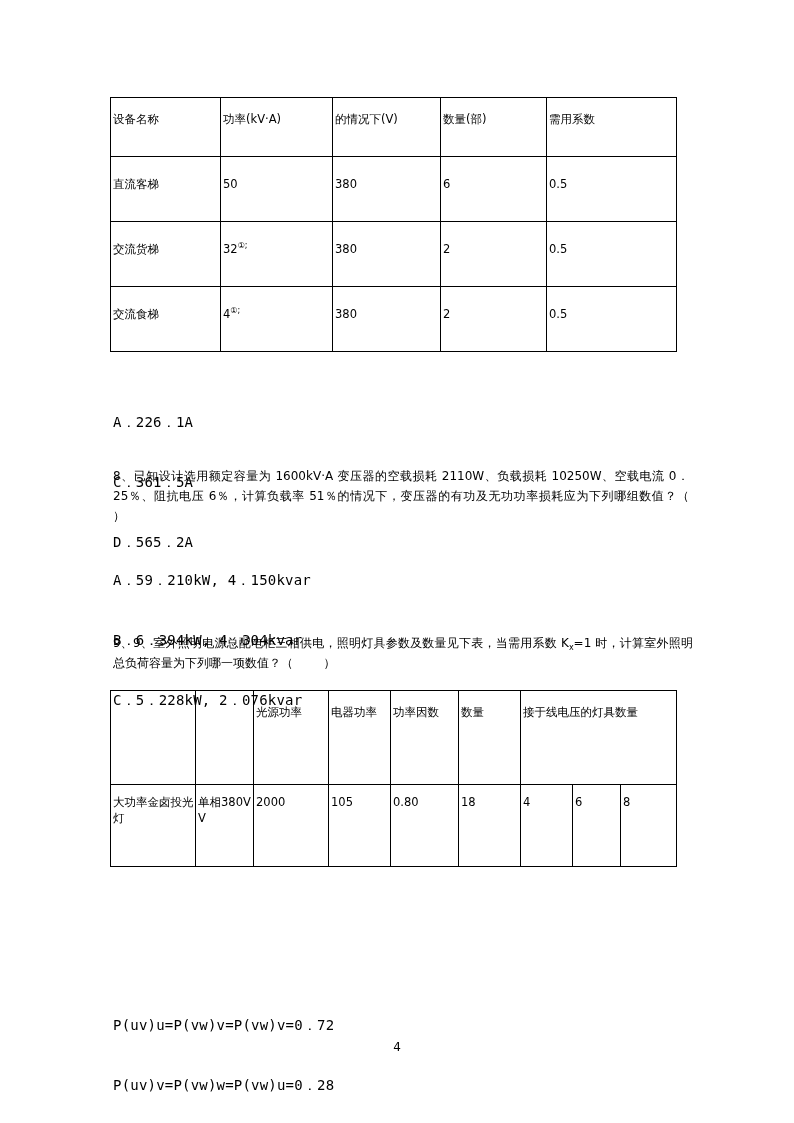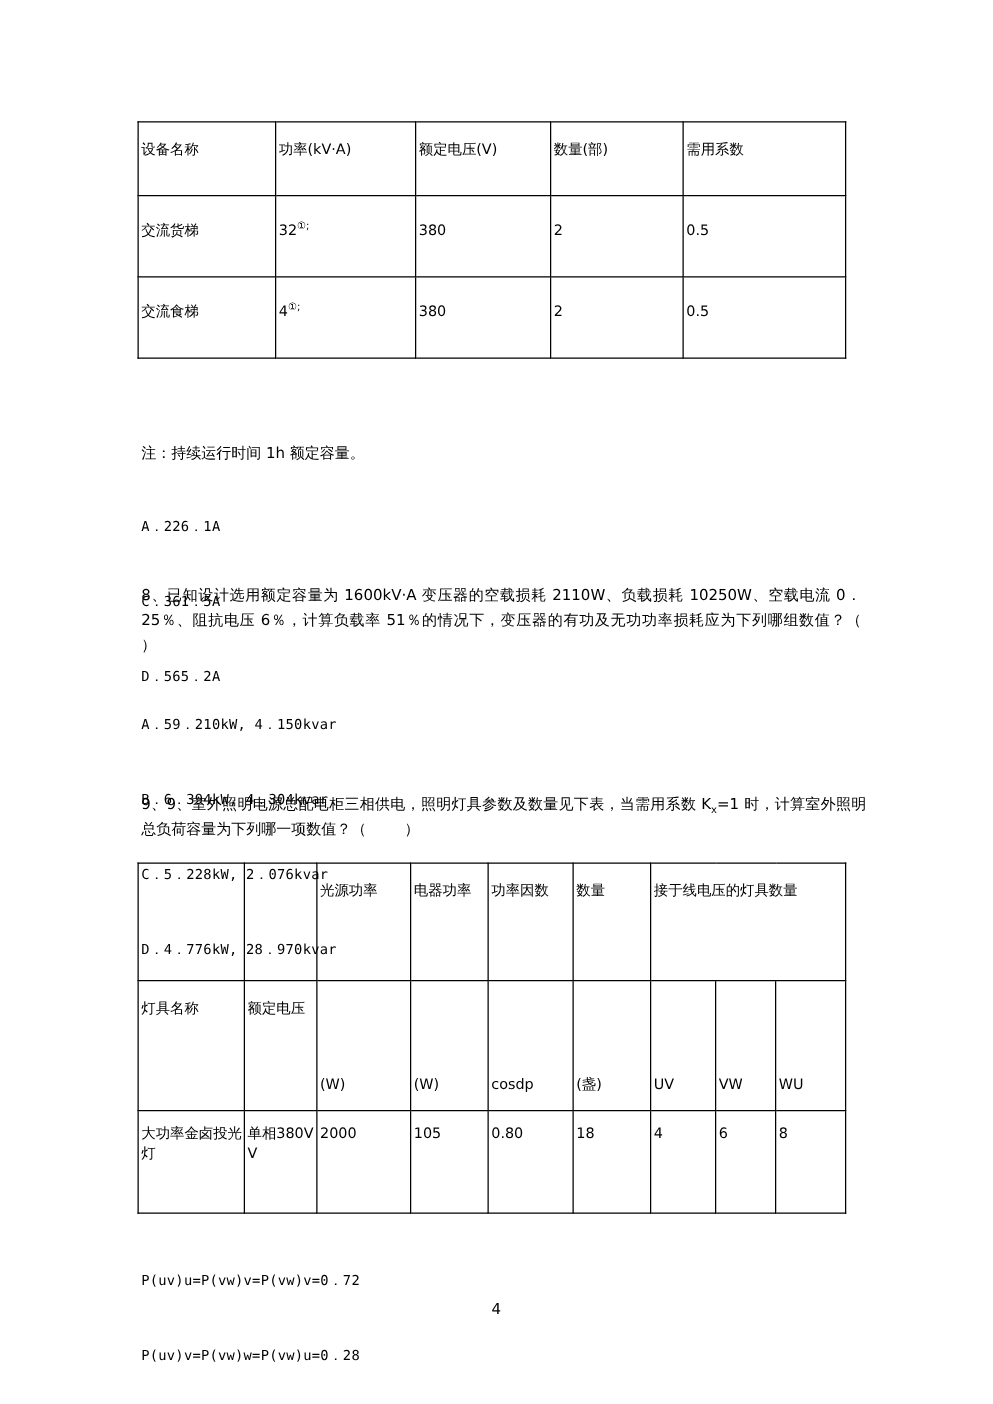--- a/index.html
+++ b/index.html
@@ -62,21 +62,21 @@
   .txtblock {
     position: absolute;
     font-family: "DejaVu Sans", "Liberation Sans", sans-serif;
     font-size: 12px;
     line-height: 20px;
     color: #000;
     white-space: pre-wrap;
   }
   .mono-opt {
     font-family: "DejaVu Sans Mono", "Liberation Mono", monospace;
-    font-size: 11px;
+    font-size: 14px;
     line-height: 20px;
     letter-spacing: 0.2px;
   }
   .para {
     text-align: justify;
   }
 
   #note-line     { left: 113px; top: 352px; width: 560px; }
   #q7-options    { left: 113px; top: 372px; width: 400px; }
   #q8-stem       { left: 113px; top: 466px; width: 576px; }
@@ -132,59 +132,64 @@
       <col style="width:110px">
       <col style="width:112px">
       <col style="width:108px">
       <col style="width:106px">
       <col style="width:130px">
     </colgroup>
     <tbody>
       <tr class="hdr">
         <td>设备名称</td>
         <td>功率(kV·A)</td>
-        <td>额定电压(V)</td>
+        <td>的情况下(V)</td>
         <td>数量(部)</td>
         <td>需用系数</td>
       </tr>
 
+      <tr class="body">
+        <td>直流客梯</td>
+        <td><span>50</span><span class="sup-circ"></span></td>
+        <td>380</td>
+        <td>6</td>
+        <td>0.5</td>
+      </tr>
 
       <tr class="body">
         <td>交流货梯</td>
         <td><span>32</span><span class="sup-circ">①;</span></td>
         <td>380</td>
         <td>2</td>
         <td>0.5</td>
       </tr>
 
       <tr class="body">
         <td>交流食梯</td>
         <td><span>4</span><span class="sup-circ">①;</span></td>
         <td>380</td>
         <td>2</td>
         <td>0.5</td>
       </tr>
     </tbody>
   </table>
 
-  <div class="txtblock" id="note-line">注：持续运行时间 1h 额定容量。</div>
 
   <div class="txtblock mono-opt" id="q7-options">
     <div>A．226．1A</div>
     <div>C．361．5A</div>
     <div>D．565．2A</div>
   </div>
 
   <div class="txtblock para" id="q8-stem">8、已知设计选用额定容量为 1600kV·A 变压器的空载损耗 2110W、负载损耗 10250W、空载电流 0．25％、阻抗电压 6％，计算负载率 51％的情况下，变压器的有功及无功功率损耗应为下列哪组数值？（        ）</div>
 
   <div class="txtblock mono-opt" id="q8-options">
     <div>A．59．210kW, 4．150kvar</div>
     <div>B．6．394kW, 4．304kvar</div>
     <div>C．5．228kW, 2．076kvar</div>
-    <div>D．4．776kW, 28．970kvar</div>
   </div>
 
   <div class="txtblock para" id="q9-stem"><span>9、9、室外照明电源总配电柜三相供电，照明灯具参数及数量见下表，当需用系数 K</span><span class="sub">x</span><span>=1 时，计算室外照明总负荷容量为下列哪一项数值？（        ）</span></div>
 
   <table class="doc-table" id="table-lamps">
     <colgroup>
       <col style="width:85px">
       <col style="width:58px">
       <col style="width:75px">
       <col style="width:62px">
@@ -198,31 +203,20 @@
       <tr class="hdr1">
         <td></td>
         <td></td>
         <td>光源功率</td>
         <td>电器功率</td>
         <td>功率因数</td>
         <td>数量</td>
         <td colspan="3">接于线电压的灯具数量</td>
       </tr>
 
-      <tr class="hdr2">
-        <td>灯具名称</td>
-        <td>额定电压</td>
-        <td class="btm">(W)</td>
-        <td class="btm">(W)</td>
-        <td class="btm">cosdp</td>
-        <td class="btm">(盏)</td>
-        <td class="btm">UV</td>
-        <td class="btm">VW</td>
-        <td class="btm">WU</td>
-      </tr>
 
       <tr class="body">
         <td>大功率金卤投光灯</td>
         <td>单相380VV</td>
         <td>2000</td>
         <td>105</td>
         <td>0.80</td>
         <td>18</td>
         <td>4</td>
         <td>6</td>

